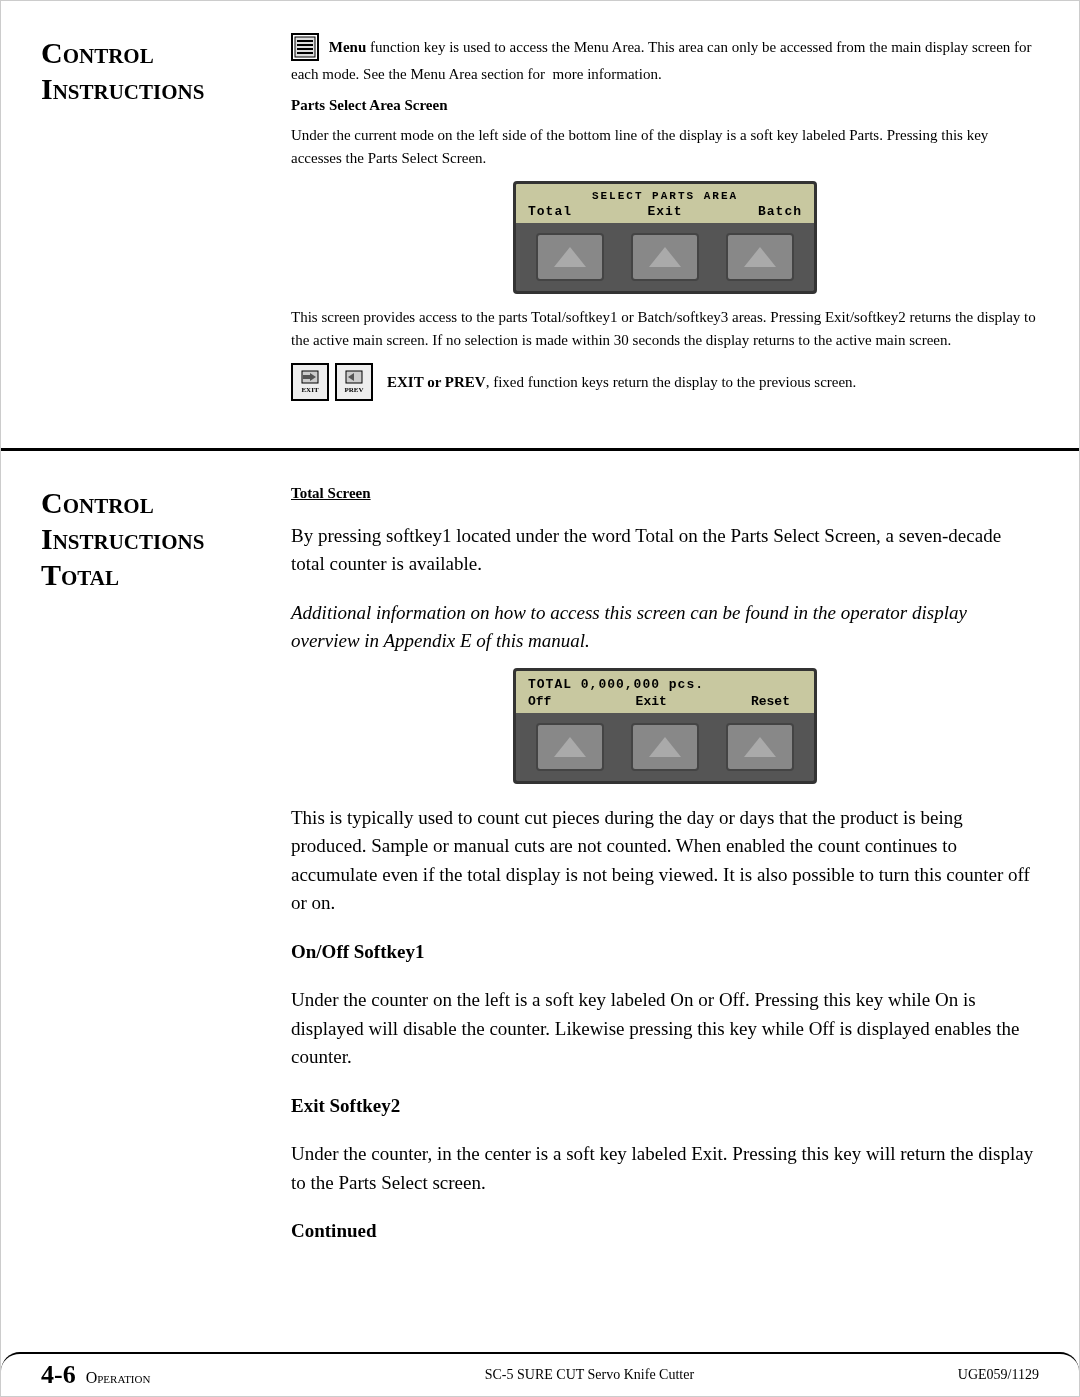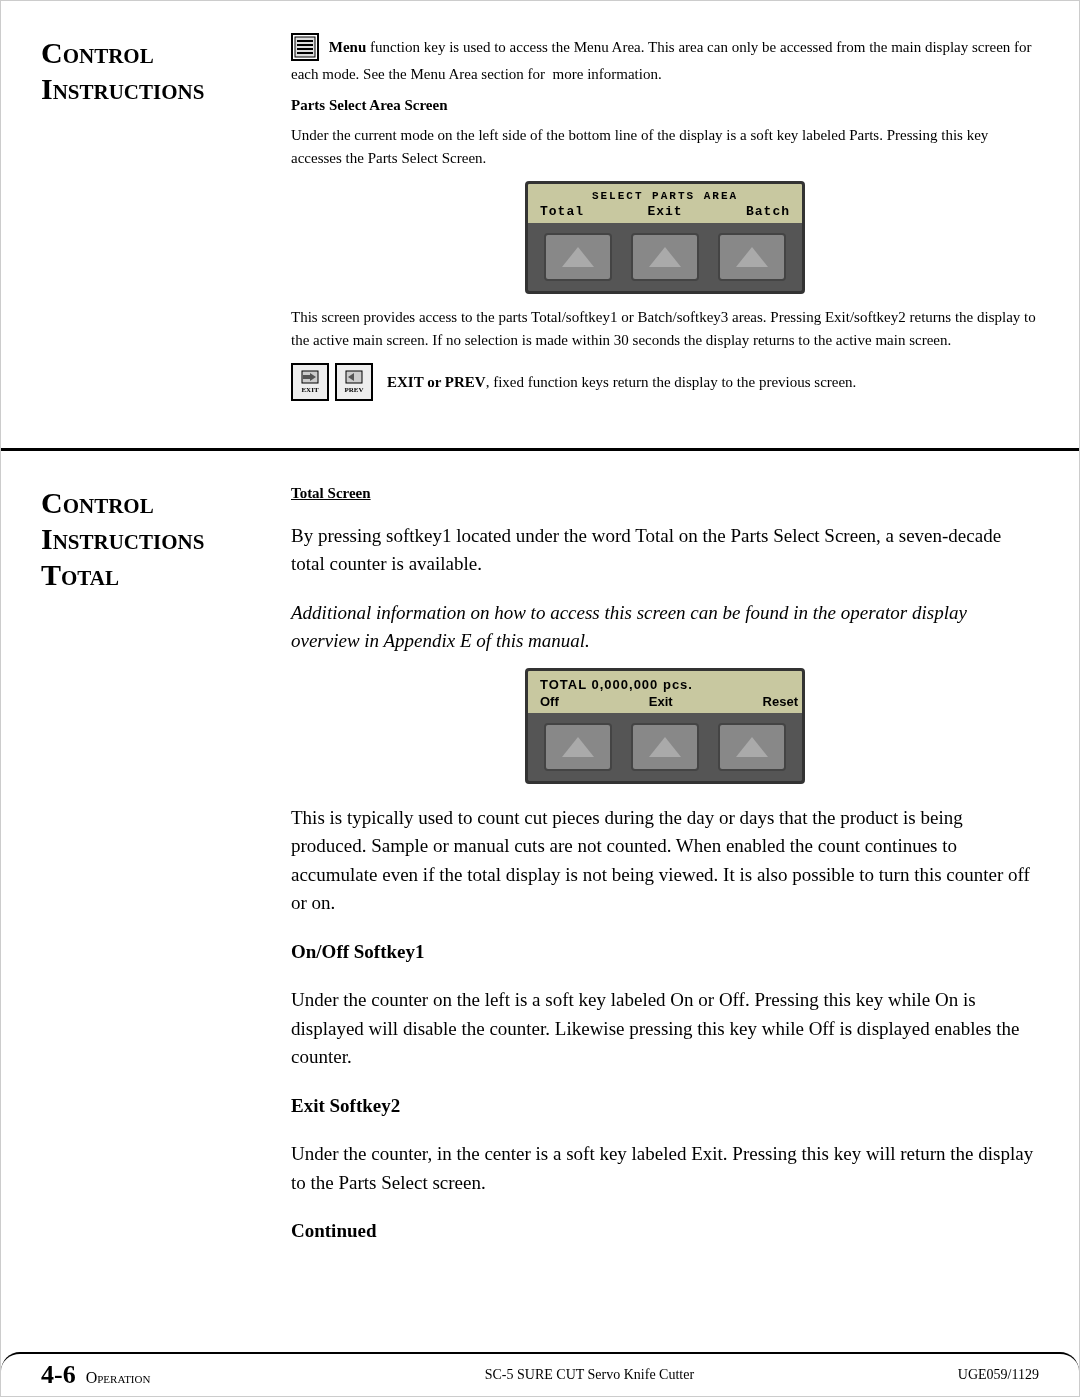--- a/index.html
+++ b/index.html
@@ -77,21 +77,21 @@
     .menu-icon svg {
       width: 100%;
       height: 100%;
     }
 
     
     .lcd-screen {
       background: #000;
       border: 3px solid #333;
       border-radius: 4px;
-      width: 280px;
+      width: 304px;
       margin: 12px auto;
       padding: 0;
       overflow: hidden;
     }
 
     .lcd-top {
       background: #c8c8a0;
       padding: 6px 12px 4px 12px;
       font-family: 'Courier New', monospace;
       font-size: 12px;
@@ -249,22 +249,22 @@
     }
 
     .continued-label {
       font-weight: bold;
       font-size: 14px;
       margin-top: 10px;
     }
 
     .lcd-total-top {
       background: #c8c8a0;
-      padding: 6px 4px 4px 12px;
-      font-family: Liberation Sans, sans-serif;
+      padding: 6px 24px 4px 12px;
+      font-family: Liberation Mono, monospace;
     }
 
     .lcd-total-title-row {
       font-size: 13px;
       font-weight: bold;
       letter-spacing: 1px;
       margin-bottom: 2px;
     }
 
     .lcd-total-btn-row {

